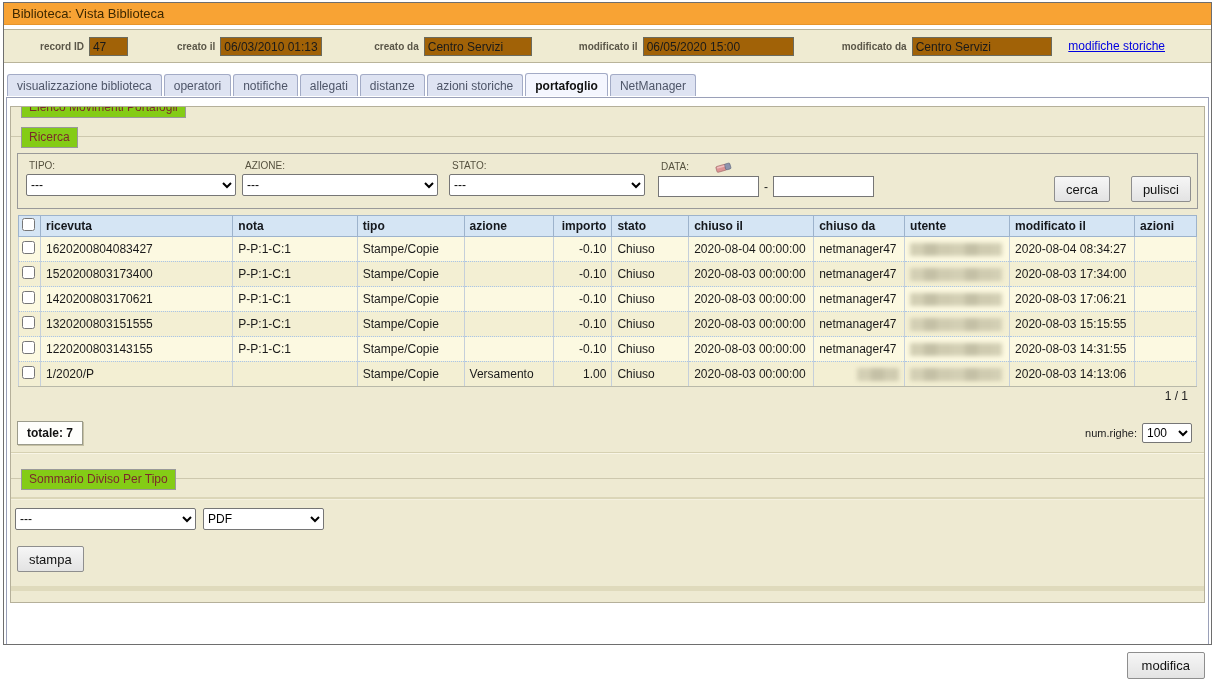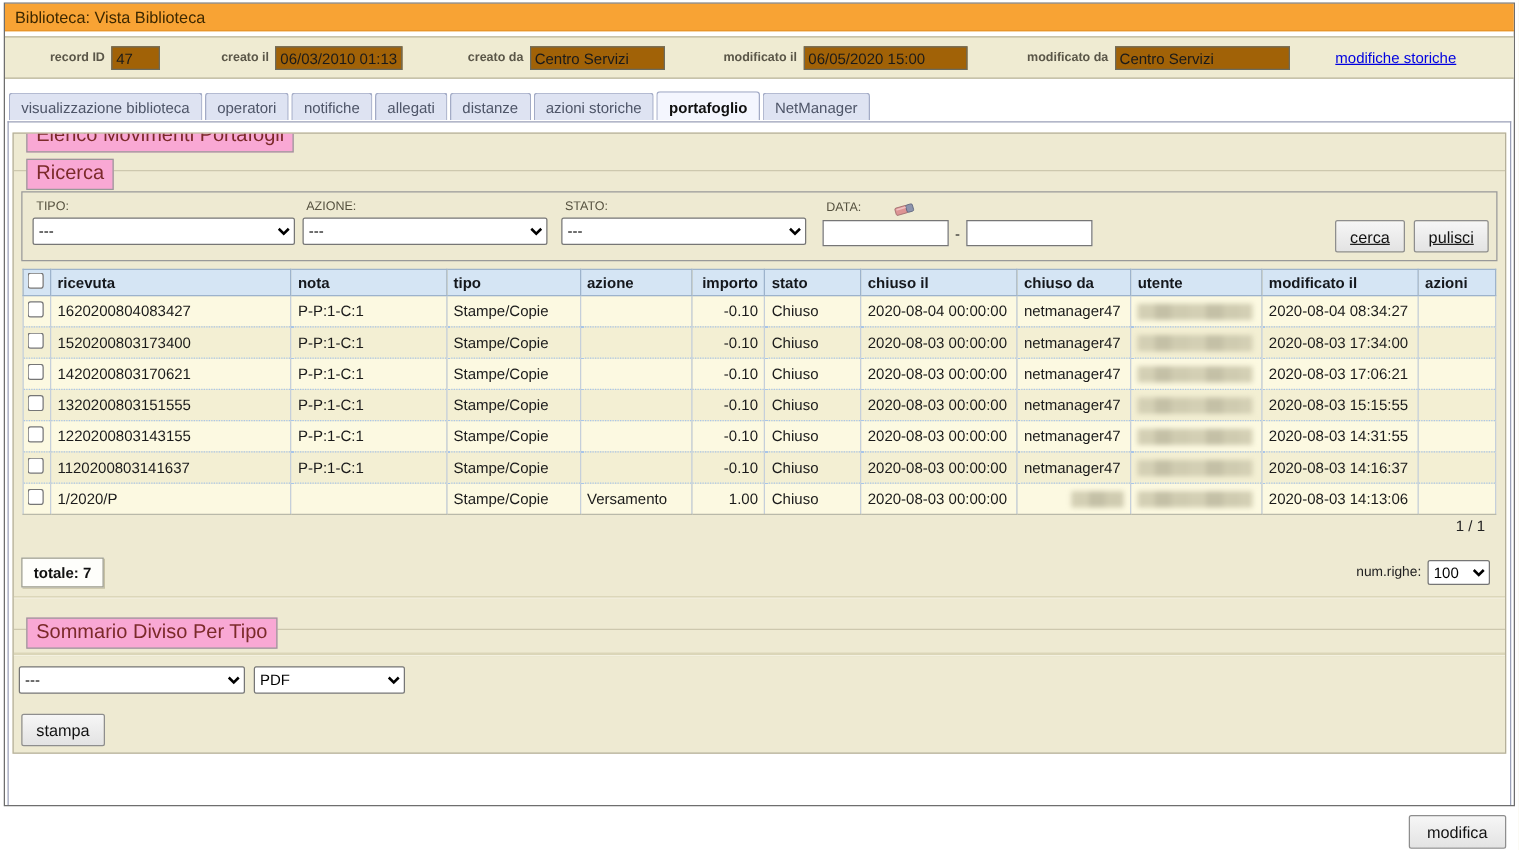--- a/index.html
+++ b/index.html
@@ -47,22 +47,22 @@
   .panel {
     position: absolute; left: 2px; right: 2px; top: 94px; bottom: 0;
     background: #ffffff; border: 1px solid #9aa0b8; border-bottom: none;
   }
   .beige {
     position: relative; margin: 8px 3px 0 3px; height: 497px;
     background: #eeead2; border: 1px solid #b5b09a; overflow: hidden;
   }
   .seclabel {
     position: absolute; top: -10px; left: 10px;
-    background: #f9a8d4; border: 1px solid #999; padding: 2px 7px 3px 7px;
-    color: #7b2a2a; font-size: 16px; white-space: nowrap; z-index: 4;
+    background: #84cc16; border: 1px solid #999; padding: 2px 7px 3px 7px;
+    color: #7b2a2a; font-size: 12px; white-space: nowrap; z-index: 4;
   }
   .section { position: relative; border-top: 1px solid #cdc8ae; }
   .sec-ricerca { margin-top: 29px; }
   
   .filterbox {
     margin: 16px 6px 0 6px; height: 56px; border: 1px solid #999;
     display: flex; align-items: flex-start; padding: 6px 6px 0 8px;
   }
   .fgroup { display: flex; flex-direction: column; }
   .flabel { font-size: 10px; color: #55513f; padding-left: 3px; margin-bottom: 3px; display: flex; align-items: center; gap: 26px; }
@@ -73,21 +73,21 @@
   input[type="text"] {
     font-family: "Liberation Sans", sans-serif; font-size: 12px;
     height: 21px; border: 1px solid #767676; background: #fff; padding: 0 3px;
   }
   .daterow { display: flex; align-items: center; gap: 5px; }
   .btn {
     font-family: "Liberation Sans", sans-serif; font-size: 13px; color: #111;
     background: linear-gradient(#f6f6f6, #e3e3e3); border: 1px solid #8e8e8e;
     border-radius: 2px; padding: 3px 11px; cursor: pointer; height: 26px;
   }
-  .filter-buttons { margin-left: auto; margin-top: 16px; display: flex; gap: 7px; text-decoration: underline; }
+  .filter-buttons { margin-left: auto; margin-top: 16px; display: flex; gap: 21px; }
   
   table { border-collapse: collapse; margin: 6px 7px 0 7px; table-layout: fixed; }
   th, td { font-size: 12px; padding: 0 5px; overflow: hidden; white-space: nowrap; }
   thead th {
     background: #d5e5f4; text-align: left; font-weight: bold; color: #15181d;
     height: 21px; border-right: 1px solid #9db3cc; border-top: 1px solid #9db3cc; border-bottom: 1px solid #9db3cc;
   }
   thead th:first-child { border-left: 1px solid #9db3cc; }
   tbody td {
     height: 25px; border-right: 1px solid #c5cfda; border-bottom: 1px dotted #a9c6e8;
@@ -140,21 +140,21 @@
     <div class="recgroup" style="margin-left:49px">
       <span class="reclabel">creato il</span>
       <span class="recvalue" style="width:102px">06/03/2010 01:13</span>
     </div>
     <div class="recgroup" style="margin-left:52px">
       <span class="reclabel">creato da</span>
       <span class="recvalue" style="width:108px">Centro Servizi</span>
     </div>
     <div class="recgroup" style="margin-left:47px">
       <span class="reclabel">modificato il</span>
-      <span class="recvalue" style="width:131px">06/05/2020 15:00</span>
+      <span class="recvalue" style="width:151px">06/05/2020 15:00</span>
     </div>
     <div class="recgroup" style="margin-left:48px">
       <span class="reclabel">modificato da</span>
       <span class="recvalue" style="width:140px">Centro Servizi</span>
     </div>
     <a class="histlink">modifiche storiche</a>
   </div>
 
   <div class="tabrow">
     <div class="tab">visualizzazione biblioteca</div>
@@ -325,36 +325,20 @@
               <td>2020-08-03 00:00:00</td>
               <td>netmanager47</td>
               <td>
                   <div class="redact"></div>
                 </td>
               <td>2020-08-03 14:31:55</td>
               <td></td>
             </tr>
             <tr>
               <td style="padding:0 3px"><input type="checkbox" style=""></td>
-              <td>1120200803141637</td>
-              <td>P-P:1-C:1</td>
-              <td>Stampe/Copie</td>
-              <td></td>
-              <td class="num">-0.10</td>
-              <td>Chiuso</td>
-              <td>2020-08-03 00:00:00</td>
-              <td>netmanager47</td>
-              <td>
-                  <div class="redact"></div>
-                </td>
-              <td>2020-08-03 14:16:37</td>
-              <td></td>
-            </tr>
-            <tr>
-              <td style="padding:0 3px"><input type="checkbox" style=""></td>
               <td>1/2020/P</td>
               <td></td>
               <td>Stampe/Copie</td>
               <td>Versamento</td>
               <td class="num">1.00</td>
               <td>Chiuso</td>
               <td>2020-08-03 00:00:00</td>
               <td>
                   <div class="redact small"></div>
                 </td>

